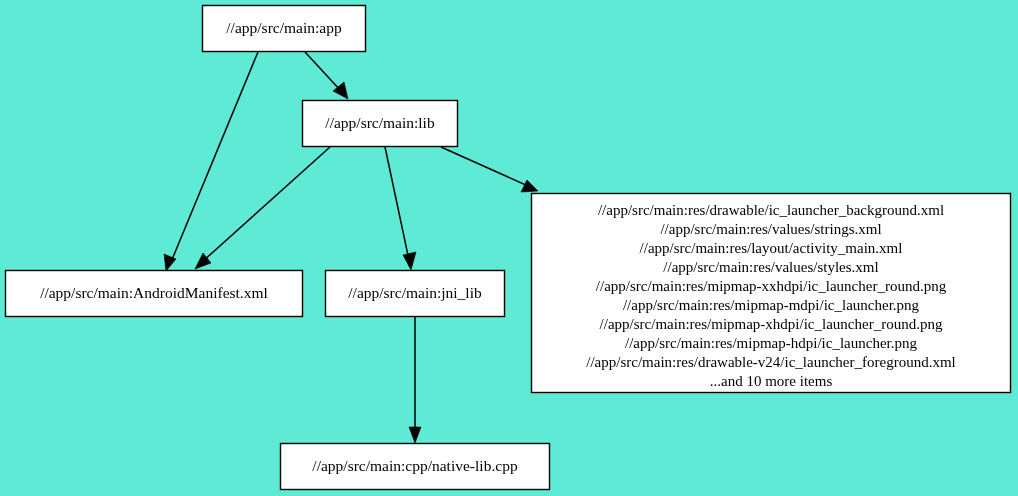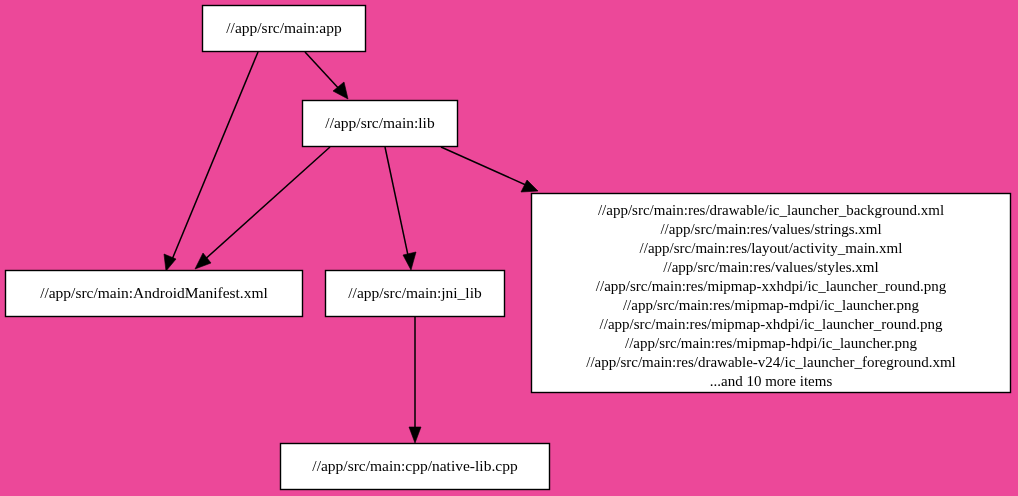--- a/index.html
+++ b/index.html
@@ -10,21 +10,21 @@
   body {
     width: 1018px;
     height: 496px;
     overflow: hidden;
     font-family: "Liberation Serif", "DejaVu Serif", serif;
   }
   #graph-root {
     position: relative;
     width: 1018px;
     height: 496px;
-    background: #ec4899;
+    background: #5eead4;
   }
   svg.graph-canvas {
     position: absolute;
     top: 0;
     left: 0;
     width: 1018px;
     height: 496px;
     display: block;
   }
   .node-box {

